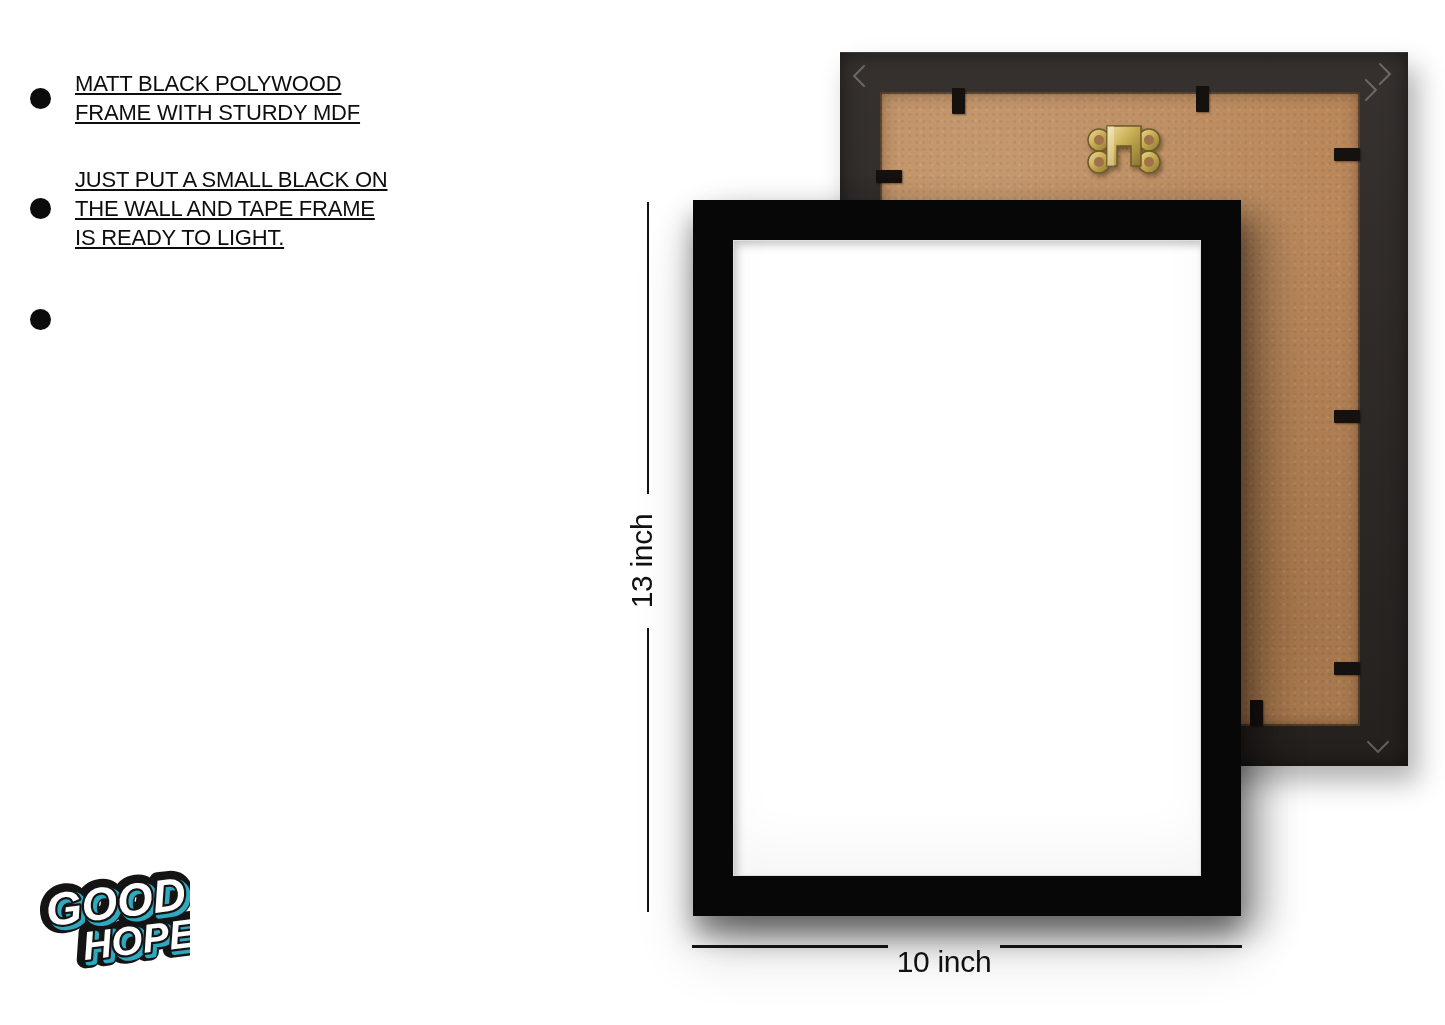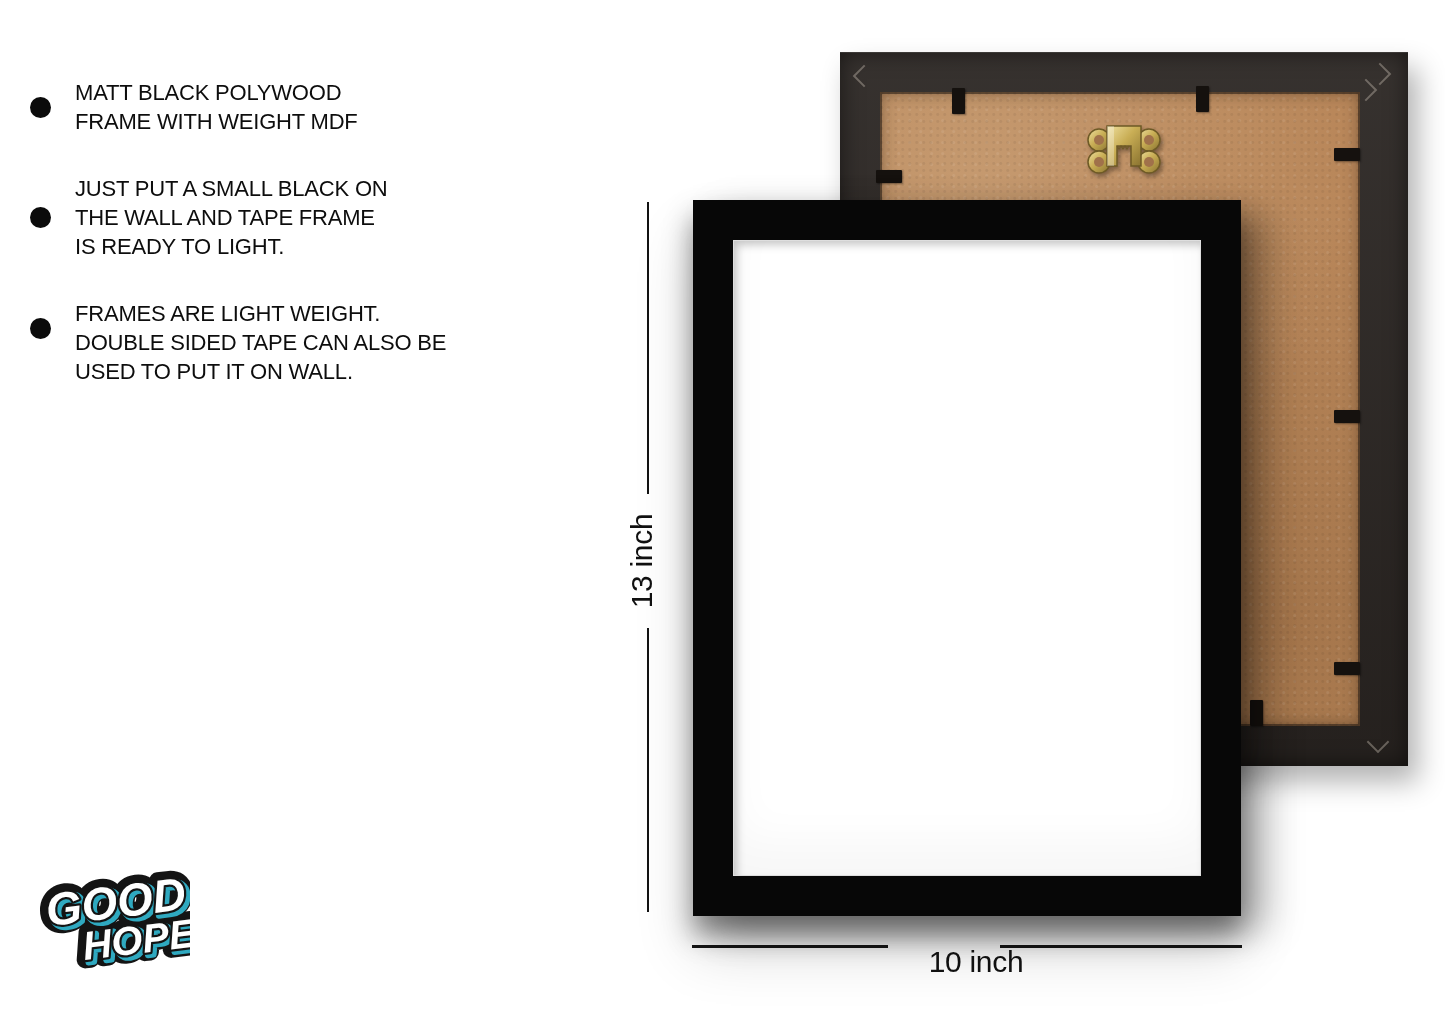--- a/index.html
+++ b/index.html
@@ -6,21 +6,21 @@
   .canvas{
     position:relative;
     width:1445px;height:1025px;
     background:var(--page-bg,#ffffff);
     overflow:hidden;
     font-family:"Liberation Sans", sans-serif;
     color:var(--text,#0d0d0d);
   }
 
   
-  .features{position:absolute;left:30px;top:78px;width:430px;z-index:3;}
+  .features{position:absolute;left:30px;top:69px;width:430px;z-index:3;text-decoration:underline;}
   .feature{display:flex;align-items:center;gap:24px;margin-bottom:38px;}
   .dot{width:21px;height:21px;border-radius:50%;background:#0b0b0b;flex:none;}
   .feature.b3{align-items:flex-start;}
   .feature.b3 .dot{margin-top:19px;}
   .lines{font-size:22px;line-height:29px;letter-spacing:-0.2px;}
   .lines span{display:block;white-space:nowrap;}
 
   
   .back-frame{
     position:absolute;left:840px;top:52px;width:568px;height:714px;
@@ -69,55 +69,50 @@
   .dim-v-top{top:202px;height:292px;}
   .dim-v-bot{top:628px;height:284px;}
   .dim-h-seg{top:945px;height:3px;}
   .dim-h-left{left:692px;width:196px;}
   .dim-h-right{left:1000px;width:242px;}
   .dim-label{
     position:absolute;z-index:3;font-size:30px;letter-spacing:-0.3px;
     white-space:nowrap;color:#101010;
   }
   .dim-label.vertical{left:642px;top:561px;transform:translate(-50%,-50%) rotate(-90deg);}
-  .dim-label.horizontal{left:944px;top:962px;transform:translate(-50%,-50%);margin-left:32px;}
+  .dim-label.horizontal{left:944px;top:962px;transform:translate(-50%,-50%);}
 
   
   .logo{position:absolute;left:40px;top:868px;width:150px;height:108px;z-index:3;}
   .logo text{font-family:"Liberation Sans", sans-serif;font-weight:bold;font-style:italic;}
   .logo .accent{stroke:var(--logo-accent,#2fa9c0);}
 </style>
 </head>
 <body>
 
 <div class="canvas">
 
   <section class="features">
     <div class="feature b1">
       <span class="dot"></span>
       <div class="lines">
         <span>MATT BLACK POLYWOOD</span>
-        <span>FRAME WITH WEIGHT MDF</span>
+        <span>FRAME WITH STURDY MDF</span>
       </div>
     </div>
     <div class="feature b2">
       <span class="dot"></span>
       <div class="lines">
         <span>JUST PUT A SMALL BLACK ON</span>
         <span>THE WALL AND TAPE FRAME</span>
         <span>IS READY TO LIGHT.</span>
       </div>
     </div>
     <div class="feature b3">
       <span class="dot"></span>
-      <div class="lines">
-        <span>FRAMES ARE LIGHT WEIGHT.</span>
-        <span>DOUBLE SIDED TAPE CAN ALSO BE</span>
-        <span>USED TO PUT IT ON WALL.</span>
-      </div>
     </div>
   </section>
 
   <div class="back-frame">
     <div class="mdf"></div>
 
     <span class="mark" style="left:16px;top:16px;transform:rotate(225deg);"></span>
     <span class="mark" style="right:20px;top:14px;"></span>
     <span class="mark" style="right:34px;top:30px;"></span>
     <span class="mark" style="right:22px;bottom:16px;transform:rotate(135deg);"></span>

